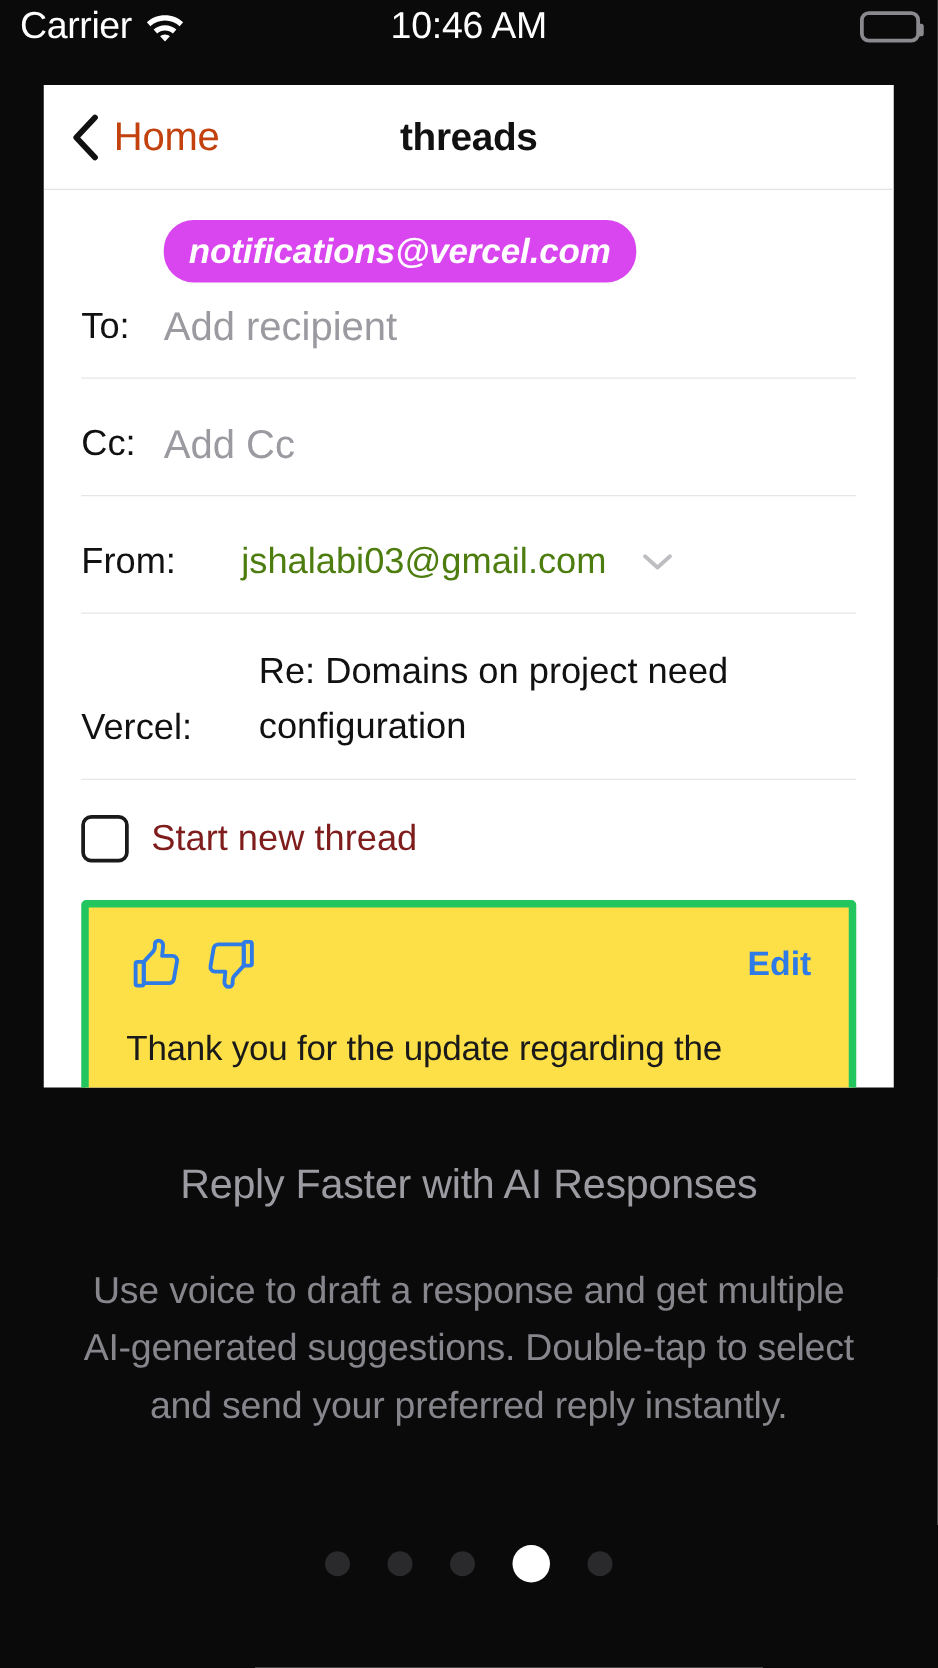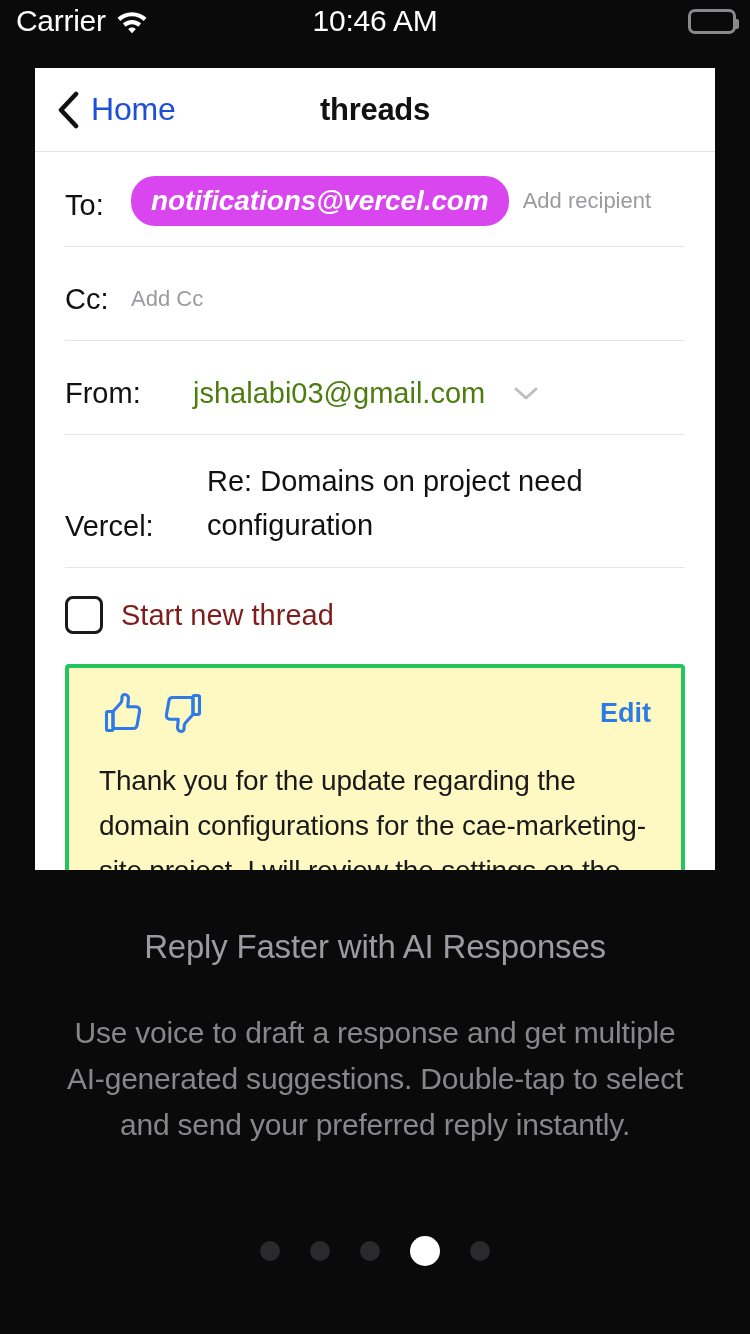--- a/index.html
+++ b/index.html
@@ -44,21 +44,21 @@
   
   .nav-bar{
     position:relative; height:84px; border-bottom:1px solid #E3E3E6;
     display:flex; align-items:center;
   }
   .nav-back{
     position:absolute; left:22px; display:flex; align-items:center; gap:12px;
     cursor:pointer;
   }
   .chev-left{ width:22px; height:38px; display:block; }
-  .nav-back-label{ font-size:32px; color:#1d4ed8; letter-spacing:-0.2px; }
+  .nav-back-label{ font-size:32px; color:#c2410c; letter-spacing:-0.2px; }
   .nav-title{
     position:absolute; left:0; width:680px; text-align:center;
     font-size:31px; font-weight:bold; color:#111111; letter-spacing:-0.3px;
   }
 
   
   .compose{ padding:0 30px; }
   .field-row{
     display:flex; align-items:flex-end; min-height:94px;
     border-bottom:1px solid #E6E6E8; padding:24px 0 20px 0;
@@ -71,40 +71,40 @@
   .field-label.w-from{ width:128px; }
   .field-label.w-subject{ width:142px; }
   .field-body{ flex:1 1 auto; display:flex; align-items:center; flex-wrap:wrap; gap:14px; min-height:42px; }
 
   .chip{
     display:inline-flex; align-items:center;
     background:#d946ef; color:#FFFFFF;
     font-size:28px; font-weight:bold; letter-spacing:-0.1px;
     padding:9px 20px; border-radius:24px; cursor:pointer;font-style:italic;
   }
-  .placeholder{ font-size:22px; color:#9A9AA0; line-height:42px; }
+  .placeholder{ font-size:32px; color:#9A9AA0; line-height:42px; }
   .field-value{ font-size:29px; color:#4d7c0f; line-height:42px; }
   .subject-value{ font-size:29px; color:#111111; line-height:44px; }
   .chev-down{ width:26px; height:16px; display:inline-block; margin-left:14px; }
 
   
   .checkbox-row{
     display:flex; align-items:center; gap:18px;
     padding:28px 0 26px 0; cursor:pointer;
   }
   .checkbox{
     width:38px; height:38px; border:3px solid #1A1A1A; border-radius:8px;
     background:#FFFFFF; flex:0 0 auto;
   }
   .checkbox-label{ font-size:29px; color:#7f1d1d; }
 
   
   .suggestion-card{
-    margin:4px 30px 0 30px; border:4px solid #22c55e; border-radius:4px;
-    background:#fef9c3; padding:22px 30px 0 30px;
+    margin:4px 30px 0 30px; border:6px solid #22c55e; border-radius:4px;
+    background:#fde047; padding:22px 30px 0 30px;
   }
   .card-head{ display:flex; align-items:center; justify-content:space-between; }
   .thumbs{ display:flex; align-items:center; gap:16px; }
   .thumb-icon{ width:46px; height:46px; display:block; cursor:pointer; }
   .edit-link{ font-size:27px; font-weight:bold; color:#2E7AE6; cursor:pointer; }
   .card-body{
     margin-top:22px; font-size:28px; line-height:45px; color:#1A1A1A; letter-spacing:-0.2px;
   }
 
   

